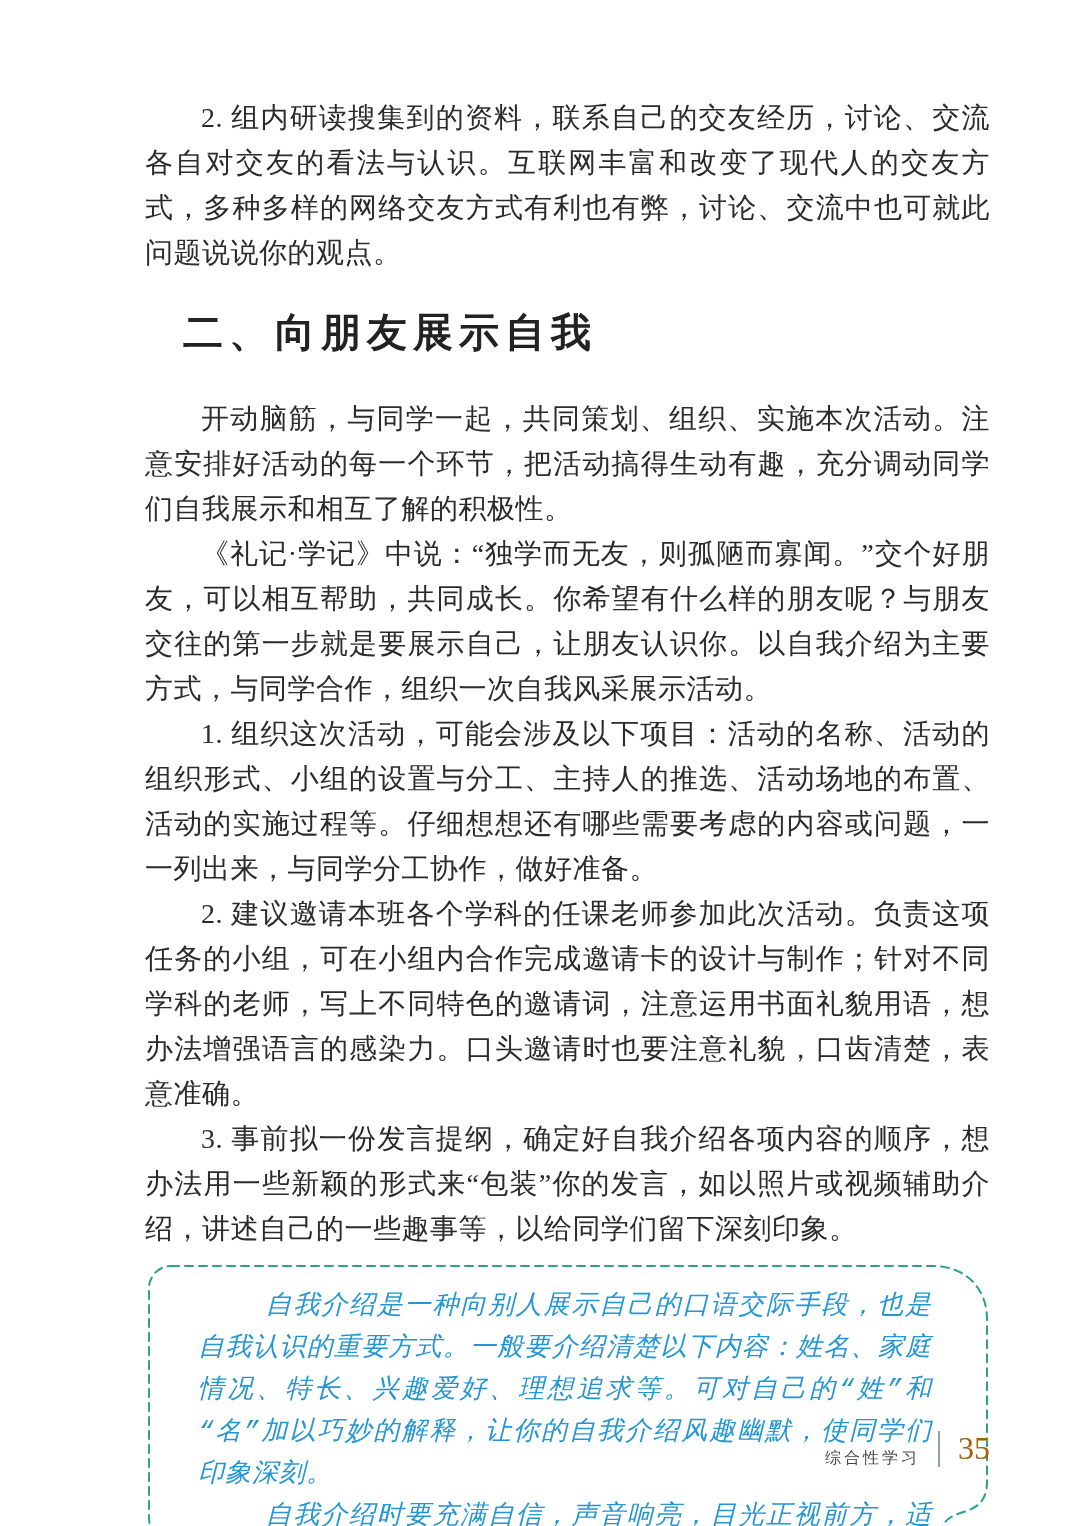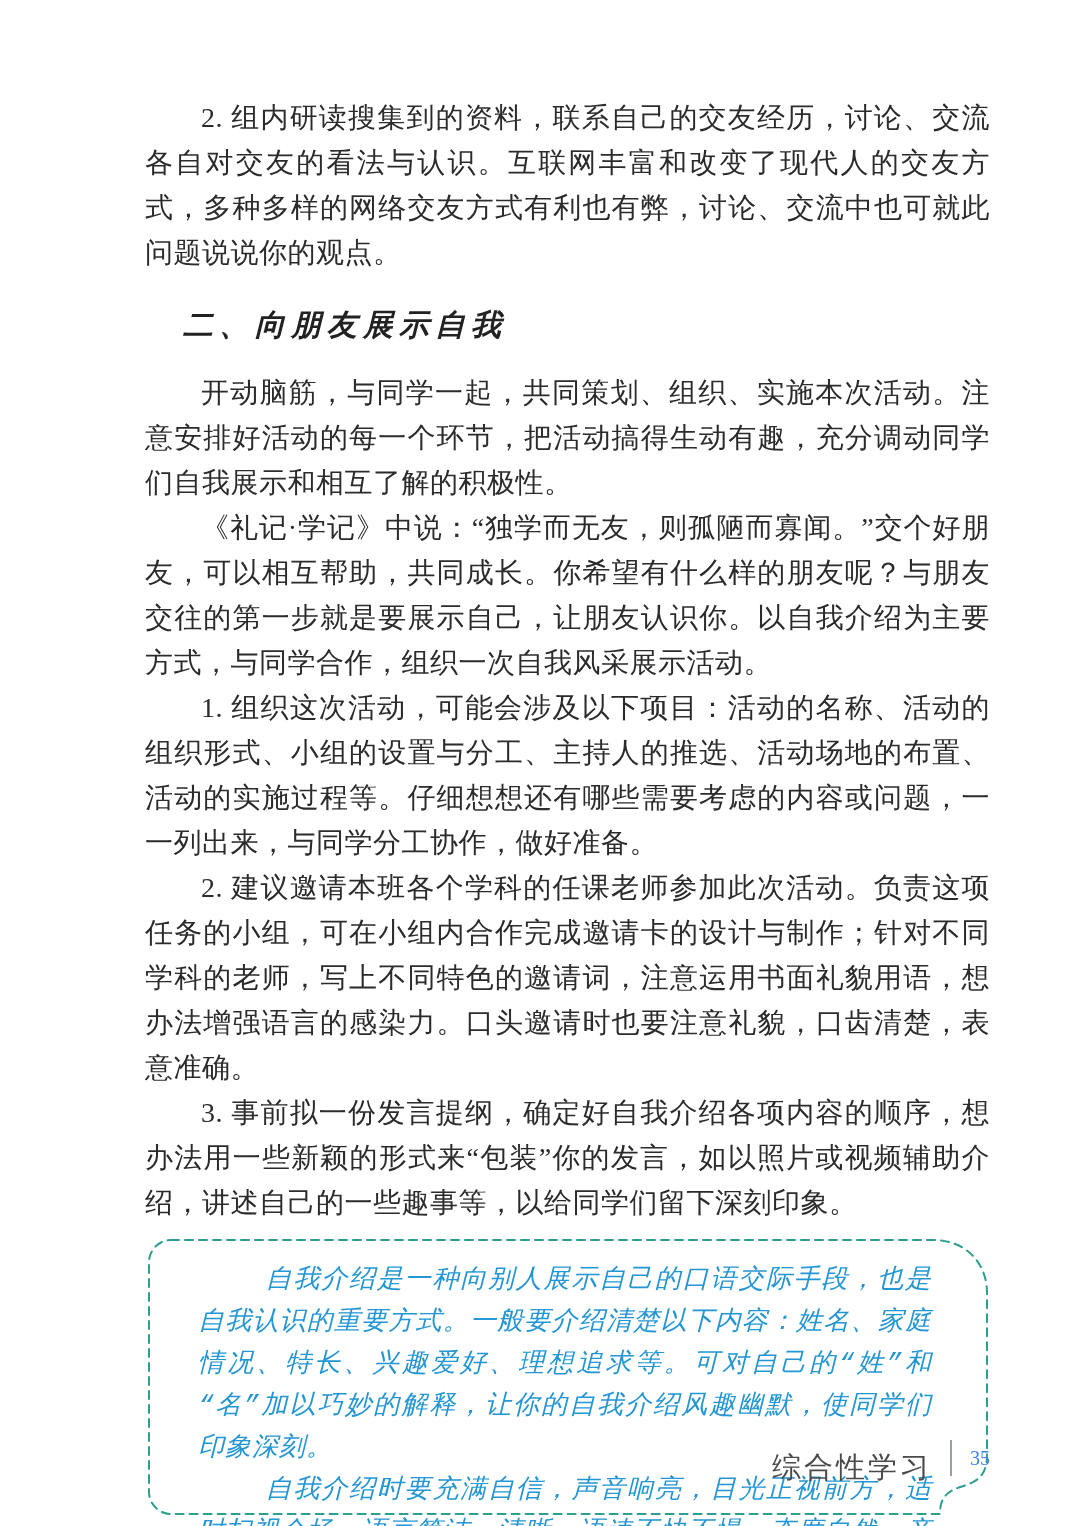--- a/index.html
+++ b/index.html
@@ -18,28 +18,27 @@
   .body-para{
     margin:0;
     font-size:28px;
     line-height:45px;
     color:var(--body-text,#2b2b2b);
     text-align:justify;
     text-indent:2em;
     letter-spacing:0.5px;
   }
   .section-heading{
-    margin:30px 0 24px 0;
+    margin:30px 0 36px 0;
     padding-left:38px;
     font-family:"DejaVu Serif", serif;
-    font-size:30px;
+    font-size:40px;
     font-weight:700;
     letter-spacing:6px;
     color:#222222;
-    font-style:italic;
   }
   .tip-box{
     position:relative;
     margin-top:10px;
     width:845px;
     height:284px;
   }
   .tip-box svg{
     position:absolute;left:0;top:0;width:845px;height:284px;
     overflow:visible;
@@ -61,33 +60,33 @@
   }
   .footer{
     position:absolute;
     top:1428px;
     right:90px;
     display:flex;
     align-items:center;
     gap:18px;
   }
   .footer-label{
-    font-size:29px;
+    font-size:16px;
     letter-spacing:3px;
     color:var(--footer-text,#4a4a4a);
     margin-top:20px;
   }
   .footer-bar{
     display:inline-block;
     width:2px;height:36px;
     background:#9aa0a0;
   }
   .footer-num{
-    font-size:20px;
-    color:#3b82f6;
+    font-size:32px;
+    color:#a16207;
   }
 </style>
 </head>
 <body>
 
 <div class="page">
   <div class="content">
 
     <p class="body-para">2. 组内研读搜集到的资料，联系自己的交友经历，讨论、交流各自对交友的看法与认识。互联网丰富和改变了现代人的交友方式，多种多样的网络交友方式有利也有弊，讨论、交流中也可就此问题说说你的观点。</p>
 

